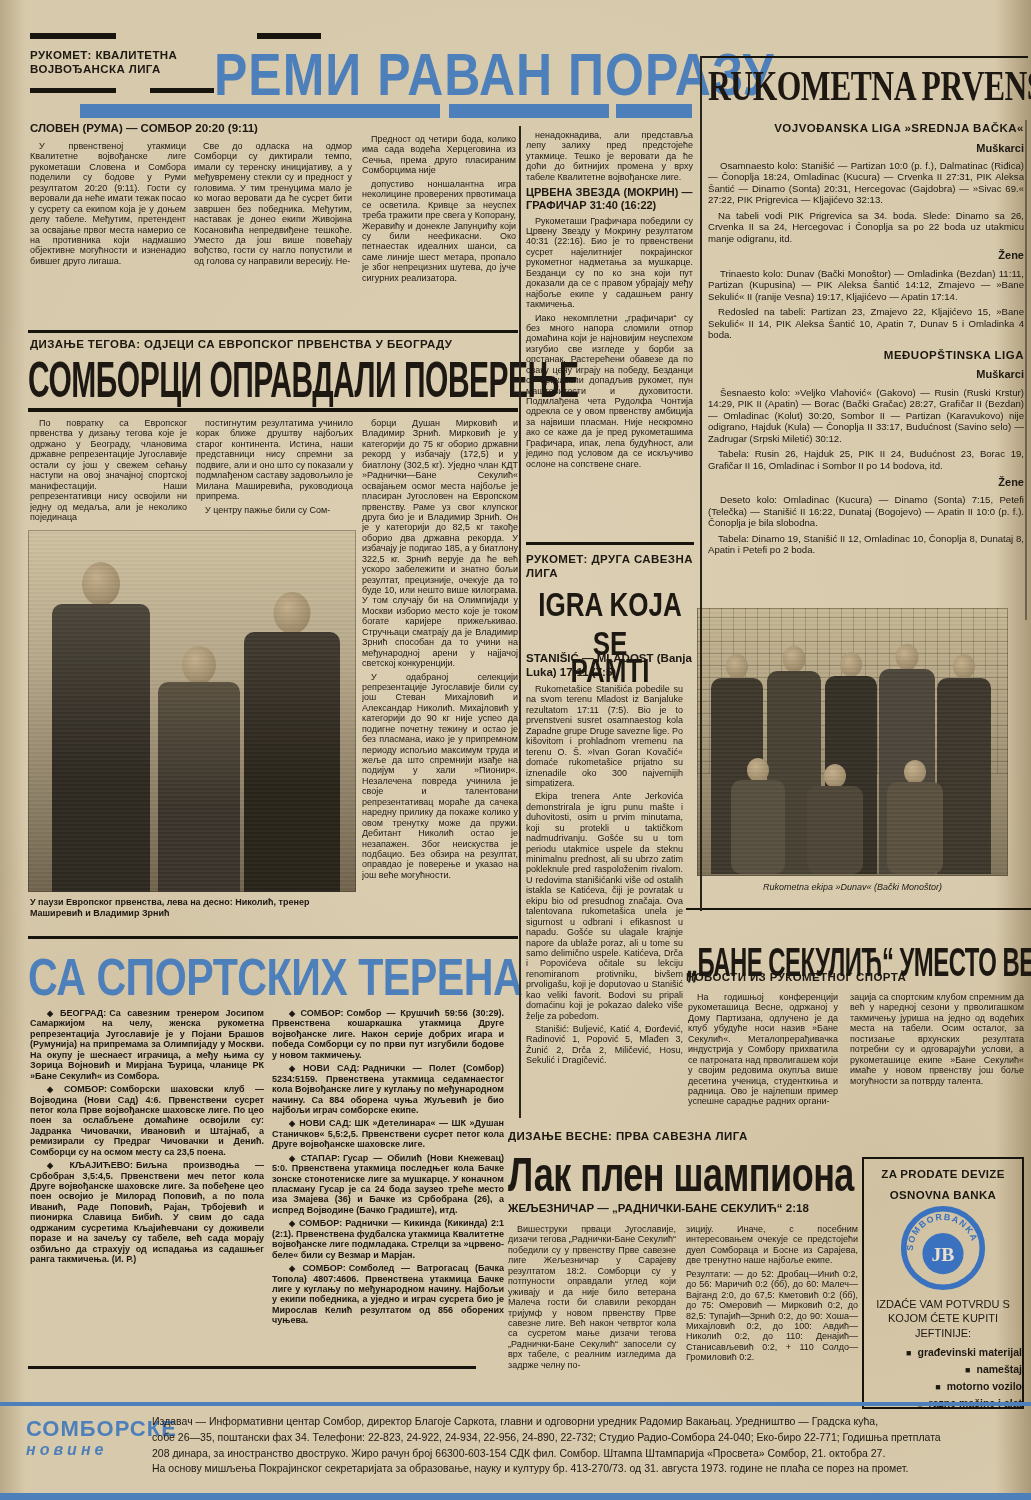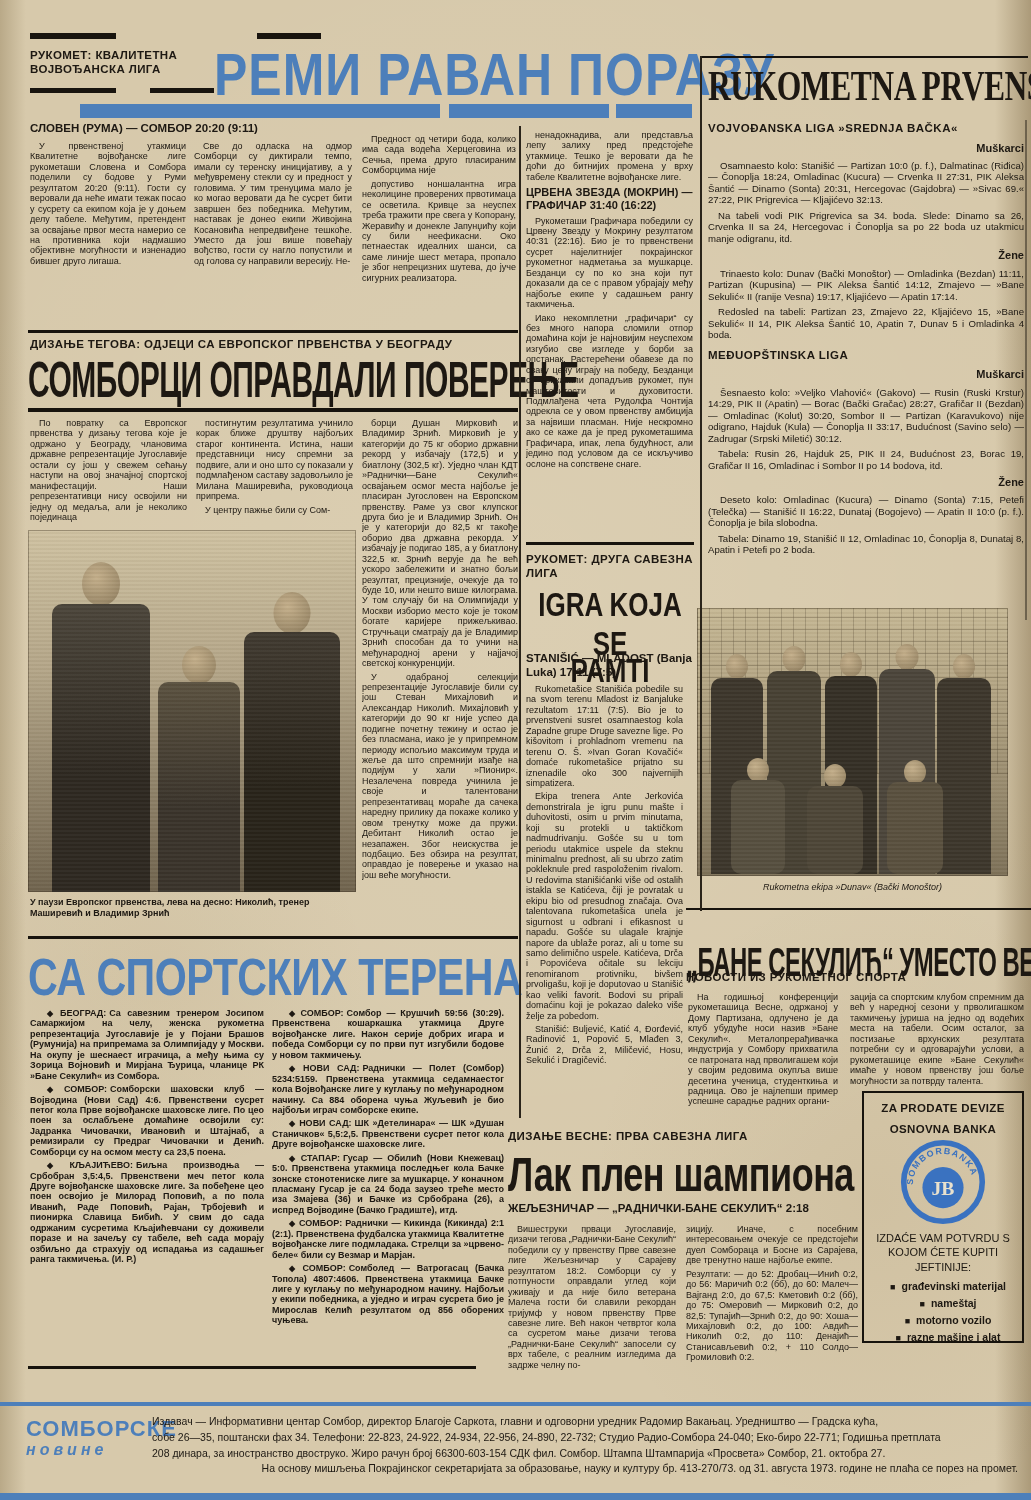--- a/index.html
+++ b/index.html
@@ -22,46 +22,46 @@
   .col p{margin:0 0 3px;text-indent:9px;}
   .col .nohang{text-indent:0;}
   .inhead{font-weight:bold;font-size:11px;text-indent:0;margin:4px 0 3px;line-height:1.2;text-align:left;}
   .caption{position:absolute;font-size:9px;font-weight:bold;line-height:1.25;}
   .item{margin:0 0 5px;text-indent:0;}
   .item .dia{font-size:8px;margin:0 3px 0 8px;}
   .item b{margin-right:3px;}
   .items{font-weight:bold;}
   
   .prv{position:absolute;font-size:9.6px;line-height:1.2;text-align:justify;overflow:hidden;}
-  .prv-sub{text-align:left;font-weight:bold;font-size:11.5px;margin:2px 0 6px;letter-spacing:.5px;}
+  .prv-sub{text-align:right;font-weight:bold;font-size:11.5px;margin:2px 0 6px;letter-spacing:.5px;}
   .prv-g{text-align:right;font-weight:bold;font-size:11px;margin:5px 0 5px;}
   .prv p{margin:0 0 4px;text-indent:12px;}
   .prv .prv-b{font-weight:normal;text-indent:10px;}
   
   .photo{position:absolute;overflow:hidden;box-shadow:0 0 0 1px rgba(40,30,15,.35) inset;}
   .ph1{background:linear-gradient(180deg,#cfc2a2 0%,#b4a689 38%,#92856c 68%,#6f634e 100%);}
   .ph2{background:linear-gradient(180deg,#c6b895 0%,#a99b7c 45%,#7d7159 100%);}
   .net{position:absolute;left:0;top:0;right:0;height:62%;opacity:.5;background:
     repeating-linear-gradient(90deg,rgba(50,40,25,.45) 0 1px,transparent 1px 12px),
     repeating-linear-gradient(0deg,rgba(50,40,25,.45) 0 1px,transparent 1px 12px);}
   .fig{position:absolute;}
   .fig .head{position:absolute;left:50%;transform:translateX(-50%);top:0;border-radius:50%;
     background:radial-gradient(circle at 38% 35%,#c4af8b,#9c8a6a 70%,#7c6c50);}
   .fig .torso{position:absolute;left:0;right:0;bottom:0;border-radius:10px 10px 0 0;}
   .grain{position:absolute;inset:0;background:
     repeating-linear-gradient(0deg,rgba(255,250,230,.04) 0 2px,rgba(60,45,20,.04) 2px 4px);}
   
   .bankbox{position:absolute;border:2.5px solid #17130d;text-align:center;}
   .bank-l{font-weight:bold;font-size:11.5px;margin-top:9px;letter-spacing:.3px;}
   .bank-promo{font-weight:normal;font-size:11px;line-height:1.3;margin:6px 8px 6px;}
-  .bank-item{font-weight:bold;font-size:10.5px;text-align:center;margin:5px 0 0 10px;}
+  .bank-item{font-weight:bold;font-size:10.5px;text-align:right;margin:5px 0 0 10px;}
   .bank-item .sq{font-size:9px;margin-right:6px;}
   
   .fline{font-size:10.5px;line-height:1.5;text-align:justify;}
-  .fline:last-child{text-align:right;}
+  .fline:last-child{text-align:left;}
   .masthead1{font-size:22px;font-weight:bold;color:#4d7fba;letter-spacing:1px;line-height:1;}
   .masthead2{font-size:16px;font-weight:bold;font-style:italic;color:#4d7fba;letter-spacing:4px;line-height:1.2;}
   .vrule{position:absolute;background:#2a241a;width:1.5px;}
   .hrule{position:absolute;background:#17130d;}
 </style>
 </head>
 <body>
 
 <div class="page">
 
@@ -236,21 +236,21 @@
   <div class="bighead" style="left:508px;top:1146px;font-size:36px;letter-spacing:-.5px;transform:scale(1,1.35)">Лак плен шампиона</div>
   <div class="subhead" style="left:508px;top:1202px;width:356px">ЖЕЉЕЗНИЧАР — „РАДНИЧКИ-БАНЕ СЕКУЛИЋ“ 2:18</div>
   <div class="col" style="left:508px;top:1224px;width:168px;height:176px">
       <p>Вишеструки прваци Југославије, дизачи тегова „Раднички-Бане Секулић“ победили су у првенству Прве савезне лиге Жељезничар у Сарајеву резултатом 18:2. Сомборци су у потпуности оправдали углед који уживају и да није било ветерана Малеча гости би славили рекордан тријумф у новом првенству Прве савезне лиге. Већ након четвртог кола са сусретом мање дизачи тегова „Раднички-Бане Секулић“ запосели су врх табеле, с реалним изгледима да задрже челну по-</p>
     </div>
   <div class="col" style="left:686px;top:1224px;width:172px;height:176px">
       <p class="nohang">зицију. Иначе, с посебним интересовањем очекује се предстојећи дуел Сомбораца и Босне из Сарајева, две тренутно наше најбоље екипе.</p>
       <p class="nohang">Резултати: — до 52: Дробац—Инић 0:2, до 56: Маричић 0:2 (бб), до 60: Малеч—Вајганд 2:0, до 67,5: Кметовић 0:2 (бб), до 75: Омеровић — Мирковић 0:2, до 82,5: Тупајић—Зрнић 0:2, до 90: Хоша—Михајловић 0:2, до 100: Авдић—Николић 0:2, до 110: Денајић—Станисављевић 0:2, + 110 Солдо—Громиловић 0:2.</p>
     </div>
 
-  <div class="bankbox" style="left:862px;top:1091px;width:158px;height:248px">
+  <div class="bankbox" style="left:862px;top:1157px;width:158px;height:248px">
     <div class="bank-l">ZA PRODATE DEVIZE</div>
     <div class="bank-l">OSNOVNA BANKA</div>
     <svg width="86" height="86" viewBox="0 0 92 92" style="margin:4px auto 0;display:block">
       <circle cx="46" cy="46" r="42" fill="none" stroke="#3a72c0" stroke-width="6"></circle>
       <defs>
           <path id="arcT" d="M 15 56 A 32 32 0 1 1 77 56"></path>
         </defs>
       <text font-size="9.5" fill="#3a72c0" font-weight="bold" font-family="Liberation Sans, sans-serif" letter-spacing="1.5">
         <textPath href="#arcT" startOffset="6%">SOMBORBANKA</textPath>
       </text>

